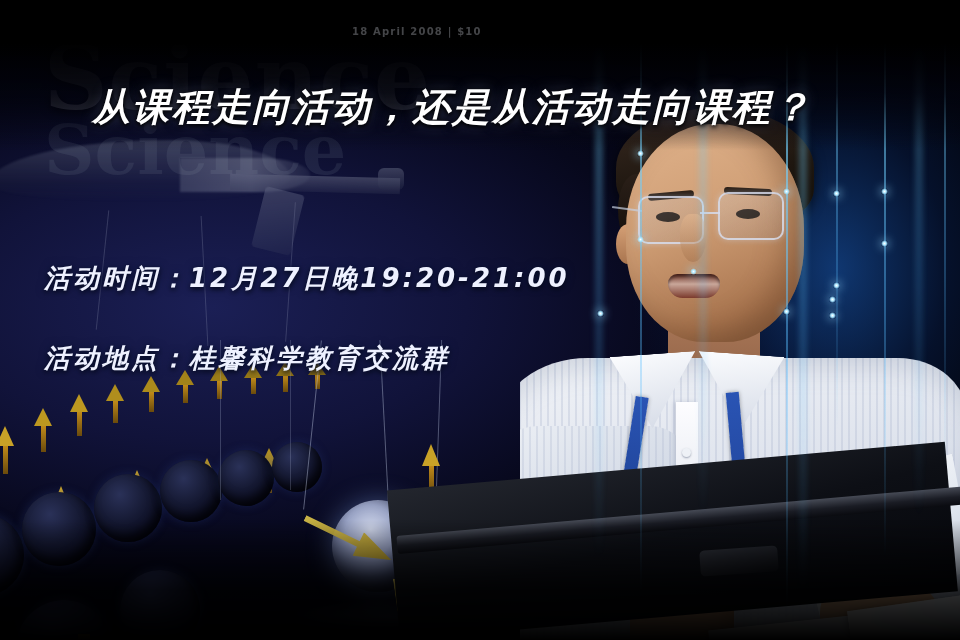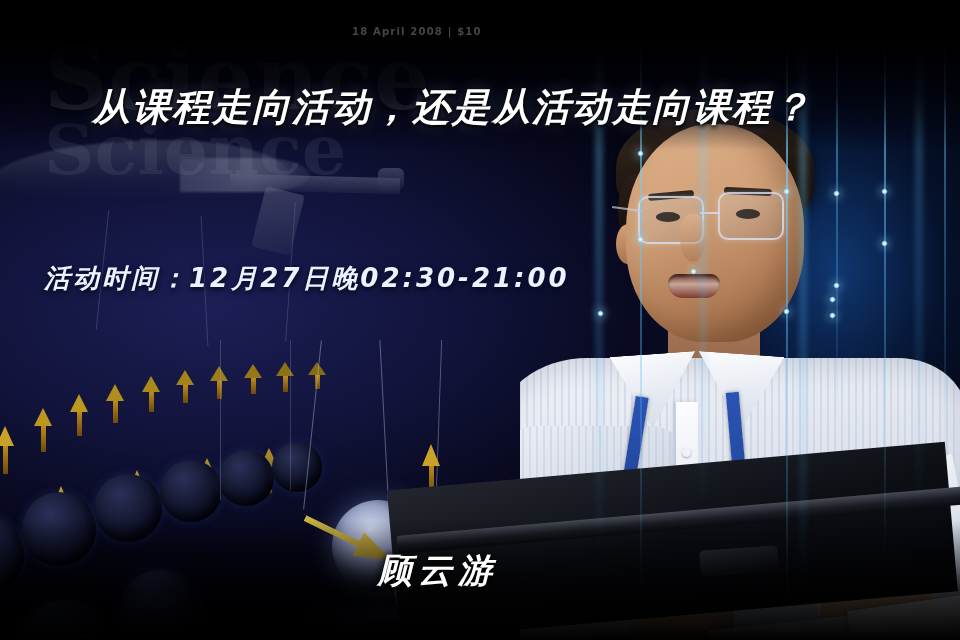--- a/index.html
+++ b/index.html
@@ -473,16 +473,16 @@
     <div class="dot" style="left:637px;top:236px;"></div>
     <div class="dot" style="left:597px;top:310px;"></div>
   </div>
 
   <div class="bg-topdark"></div>
   <div class="bg-botdark"></div>
 
   <div class="micro-wm">18 April 2008 | $10</div>
 
   <div id="main-title" class="brush">从课程走向活动，还是从活动走向课程？</div>
-  <div id="event-time" class="brush">活动时间：12月27日晚02:30-21:00</div>
-  <div id="speaker-name" class="brush">顾云游</div>
+  <div id="event-time" class="brush">活动时间：12月27日晚19:20-21:00</div>
+  <div id="event-place" class="brush">活动地点：桂馨科学教育交流群</div>
 
 </div>
 
 </body></html>

